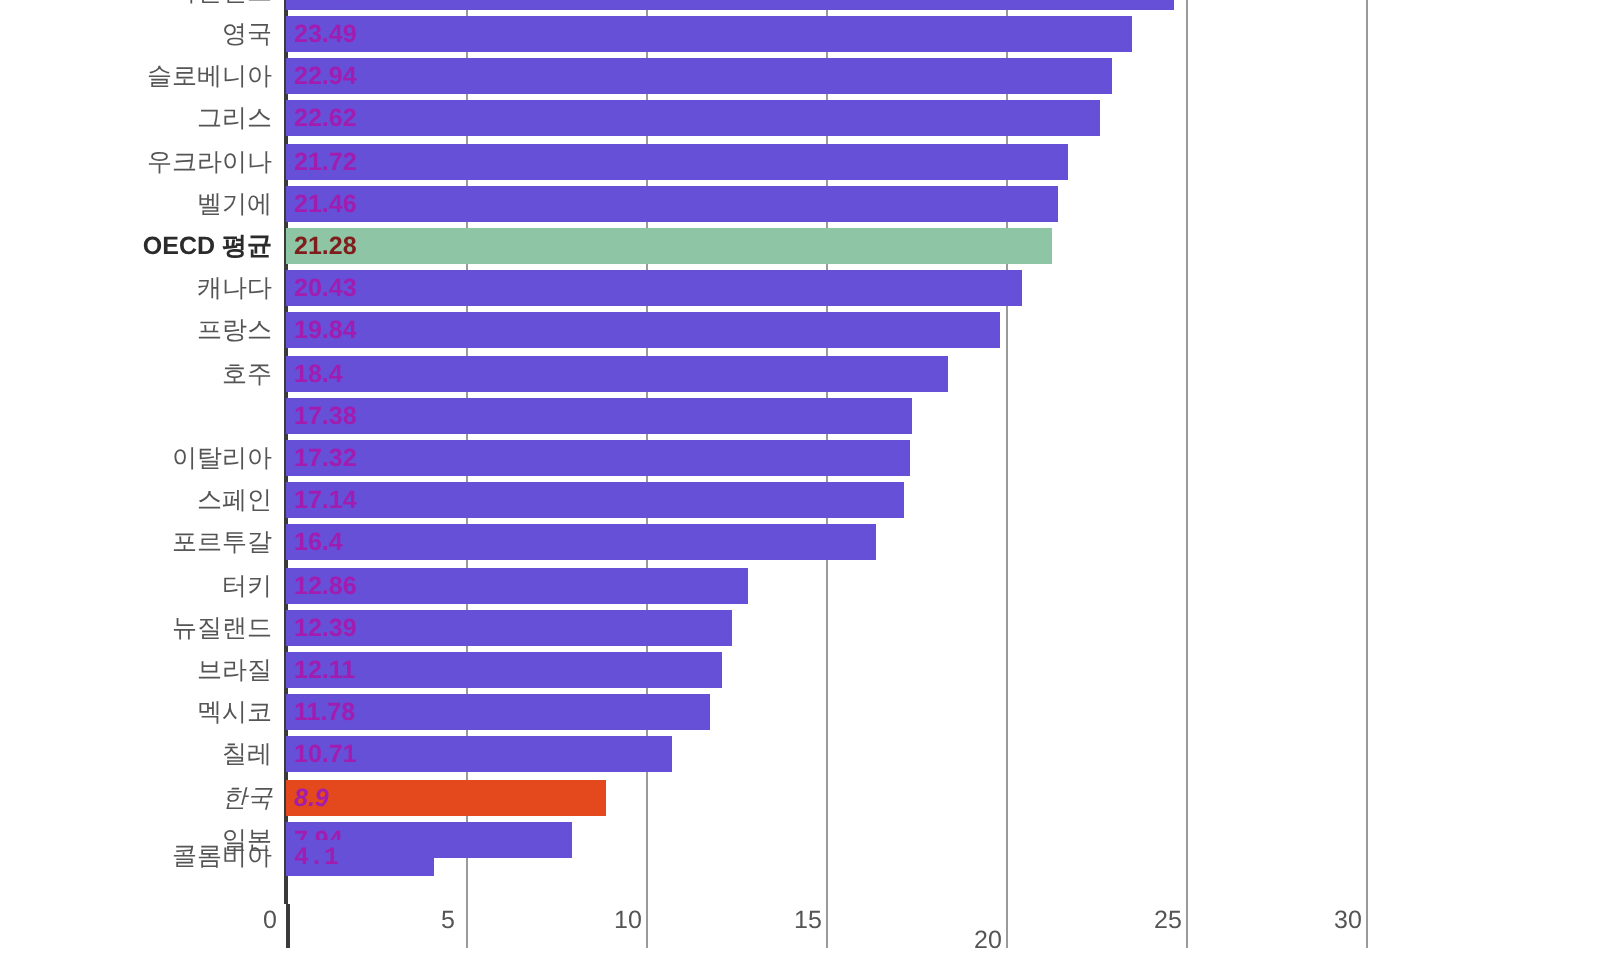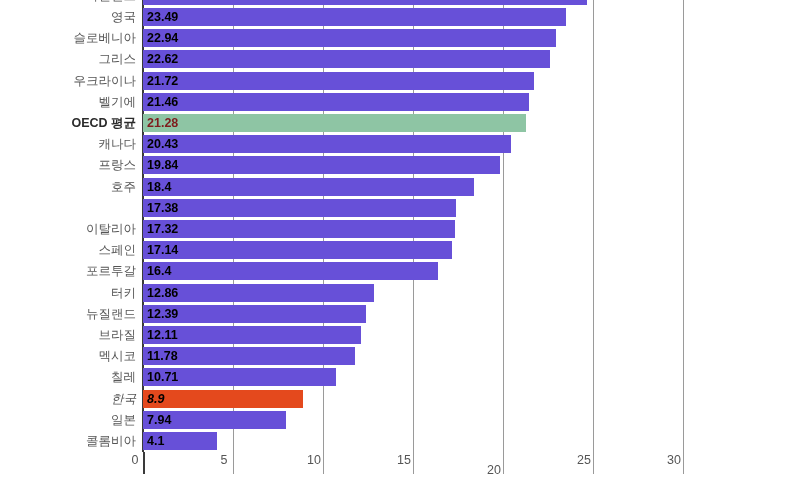--- a/index.html
+++ b/index.html
@@ -89,21 +89,21 @@
   .bar.focus { background: #e4491d; }
 
   .bar-value {
     position: absolute;
     left: 147px;
     top: 0;
     height: 18px;
     line-height: 18px;
     font-size: 12.5px;
     font-weight: bold;
-    color: #000000;
+    color: #a21caf;
     white-space: nowrap;
   }
   .row.highlight-avg .bar-value { color: #7f1d1d; }
 
   
   .x-axis {
     position: absolute;
     left: 0;
     top: 452px;
     width: 800px;
@@ -239,21 +239,21 @@
         <div class="row" style="top: 389.6px; font-style: italic;">
           <div class="row-label">한국</div>
           <div class="bar focus" style="width: 160.2px;"></div>
           <div class="bar-value">8.9</div>
         </div>
         <div class="row" style="top: 410.8px;">
           <div class="row-label">일본</div>
           <div class="bar" style="width: 142.92px;"></div>
           <div class="bar-value">7.94</div>
         </div>
-        <div class="row" style="top: 432px;">
+        <div class="row" style="top: 420px; font-family: Liberation Mono, monospace;">
           <div class="row-label">콜롬비아</div>
           <div class="bar" style="width: 73.8px;"></div>
           <div class="bar-value">4.1</div>
         </div>
       </div>
   </div>
 
   <div class="x-axis" id="x-axis">
       <div class="x-tick-mark zero" style="left: 143px;"></div>
       <div class="x-tick-label" style="left: 135px;">0</div>

